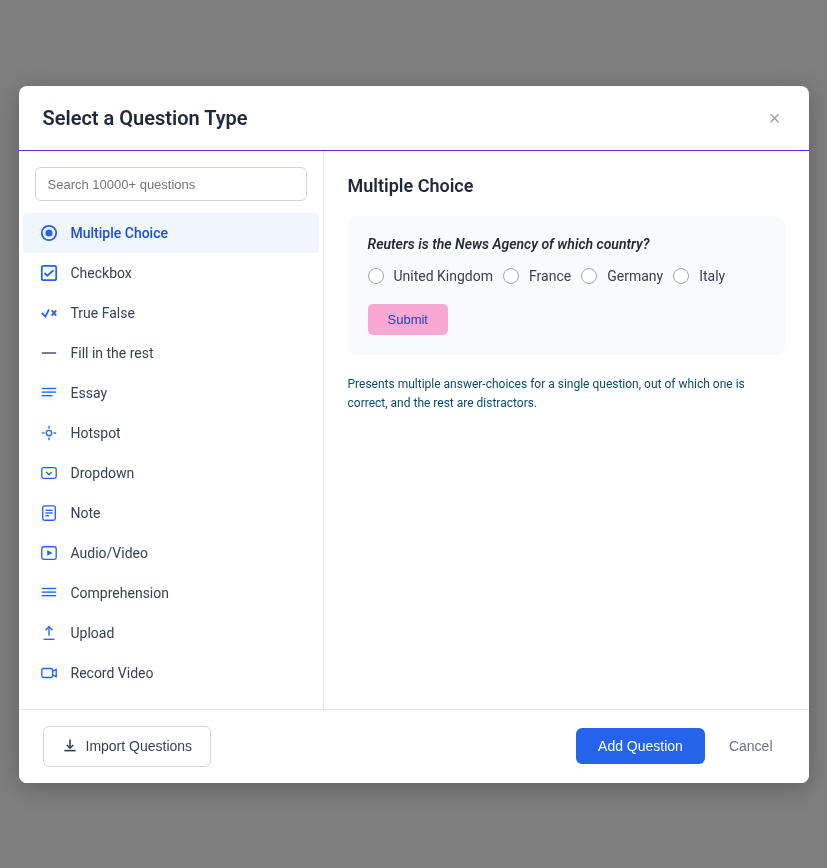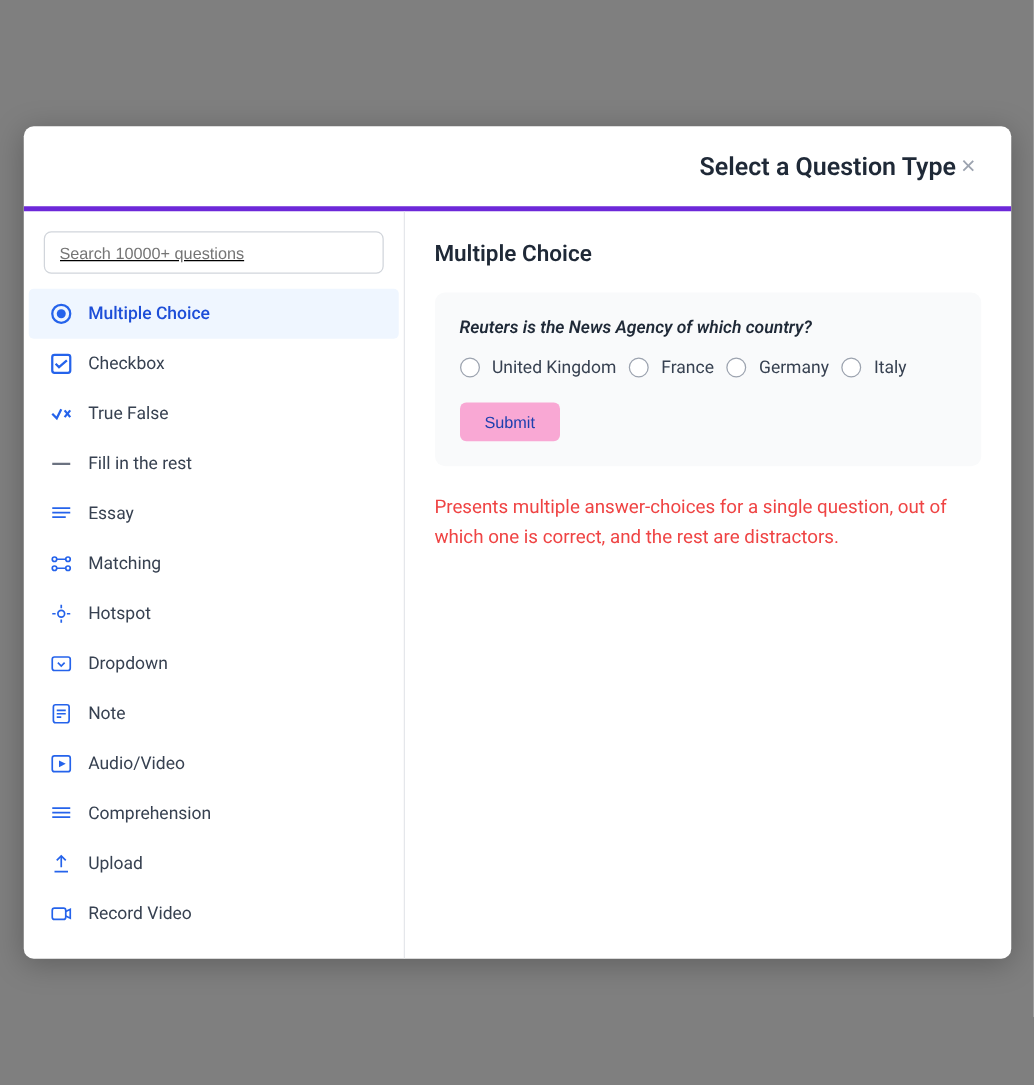--- a/index.html
+++ b/index.html
@@ -17,24 +17,24 @@
       border-radius: 8px;
       width: 790px;
       max-height: 820px;
       display: flex;
       flex-direction: column;
       overflow: hidden;
       box-shadow: 0 4px 24px rgba(0,0,0,0.25);
     }
     .modal-header {
       display: flex;
-      justify-content: flex-end;
+      justify-content: space-between;
       align-items: center;
       padding: 18px 24px;
-      border-bottom: 4px solid #6d28d9;
+      border-bottom: 1px solid #6d28d9;
     }
     .modal-title {
       font-size: 20px;
       font-weight: 600;
       color: #1f2937;
     }
     .close-btn {
       background: none;
       border: none;
       cursor: pointer;
@@ -52,26 +52,25 @@
       width: 305px;
       border-right: 1px solid #e5e7eb;
       display: flex;
       flex-direction: column;
       overflow-y: auto;
       padding: 16px 0;
     }
     .search-box {
       margin: 0 16px 12px 16px;
       display: flex;
-      align-items: center;
+      align-items: flex-end;
       border: 1px solid #d1d5db;
       border-radius: 6px;
       padding: 8px 12px;
       gap: 8px;
-      text-decoration: underline;
     }
     .search-input {
       border: none;
       outline: none;
       font-size: 13px;
       color: #6b7280;
       flex: 1;
       background: transparent;
     }
     .search-icon {
@@ -151,22 +150,22 @@
       background: #f9a8d4;
       color: #1e40af;
       border: none;
       border-radius: 5px;
       padding: 8px 20px;
       font-size: 13px;
       cursor: pointer;
       font-weight: 500;
     }
     .description-text {
-      font-size: 15px;
-      color: #ef4444;
+      font-size: 12px;
+      color: #0c4a6e;
       line-height: 1.6;
     }
     .modal-footer {
       display: flex;
       justify-content: space-between;
       align-items: center;
       padding: 16px 24px;
       border-top: 1px solid #e5e7eb;
       background: #fff;
     }
@@ -280,33 +279,20 @@
         <span class="icon">
           <svg viewBox="0 0 20 20" fill="none">
             <line x1="2" y1="5" x2="18" y2="5" stroke="#2563eb" stroke-width="1.5"></line>
             <line x1="2" y1="9" x2="18" y2="9" stroke="#2563eb" stroke-width="1.5"></line>
             <line x1="2" y1="13" x2="14" y2="13" stroke="#2563eb" stroke-width="1.5"></line>
           </svg>
         </span>
         <span>Essay</span>
       </div>
 
-      <div class="sidebar-item">
-        <span class="icon">
-          <svg viewBox="0 0 20 20" fill="none">
-            <circle cx="4" cy="6" r="2" stroke="#2563eb" stroke-width="1.5"></circle>
-            <circle cx="4" cy="14" r="2" stroke="#2563eb" stroke-width="1.5"></circle>
-            <circle cx="16" cy="6" r="2" stroke="#2563eb" stroke-width="1.5"></circle>
-            <circle cx="16" cy="14" r="2" stroke="#2563eb" stroke-width="1.5"></circle>
-            <line x1="6" y1="6" x2="14" y2="6" stroke="#2563eb" stroke-width="1.5"></line>
-            <line x1="6" y1="14" x2="14" y2="14" stroke="#2563eb" stroke-width="1.5"></line>
-          </svg>
-        </span>
-        <span>Matching</span>
-      </div>
 
       <div class="sidebar-item">
         <span class="icon">
           <svg viewBox="0 0 20 20" fill="none">
             <circle cx="10" cy="10" r="3" stroke="#2563eb" stroke-width="1.5"></circle>
             <line x1="10" y1="2" x2="10" y2="5" stroke="#2563eb" stroke-width="1.5"></line>
             <line x1="10" y1="15" x2="10" y2="18" stroke="#2563eb" stroke-width="1.5"></line>
             <line x1="2" y1="10" x2="5" y2="10" stroke="#2563eb" stroke-width="1.5"></line>
             <line x1="15" y1="10" x2="18" y2="10" stroke="#2563eb" stroke-width="1.5"></line>
           </svg>
@@ -403,13 +389,29 @@
             <span>Italy</span>
           </div>
         </div>
         <button class="submit-btn">Submit</button>
       </div>
 
       <p class="description-text">Presents multiple answer-choices for a single question, out of which one is correct, and the rest are distractors.</p>
     </div>
   </div>
 
+  <div class="modal-footer">
+    <button class="import-btn">
+      <span>
+        <svg width="16" height="16" viewBox="0 0 20 20" fill="none">
+          <polyline points="10,3 10,13" stroke="#374151" stroke-width="2"></polyline>
+          <polyline points="6,10 10,14 14,10" stroke="#374151" stroke-width="2" fill="none"></polyline>
+          <line x1="3" y1="17" x2="17" y2="17" stroke="#374151" stroke-width="2"></line>
+        </svg>
+      </span>
+      <span>Import Questions</span>
+    </button>
+    <div class="footer-right">
+      <button class="add-btn">Add Question</button>
+      <button class="cancel-btn">Cancel</button>
+    </div>
+  </div>
 </div>
 
 </body></html>

